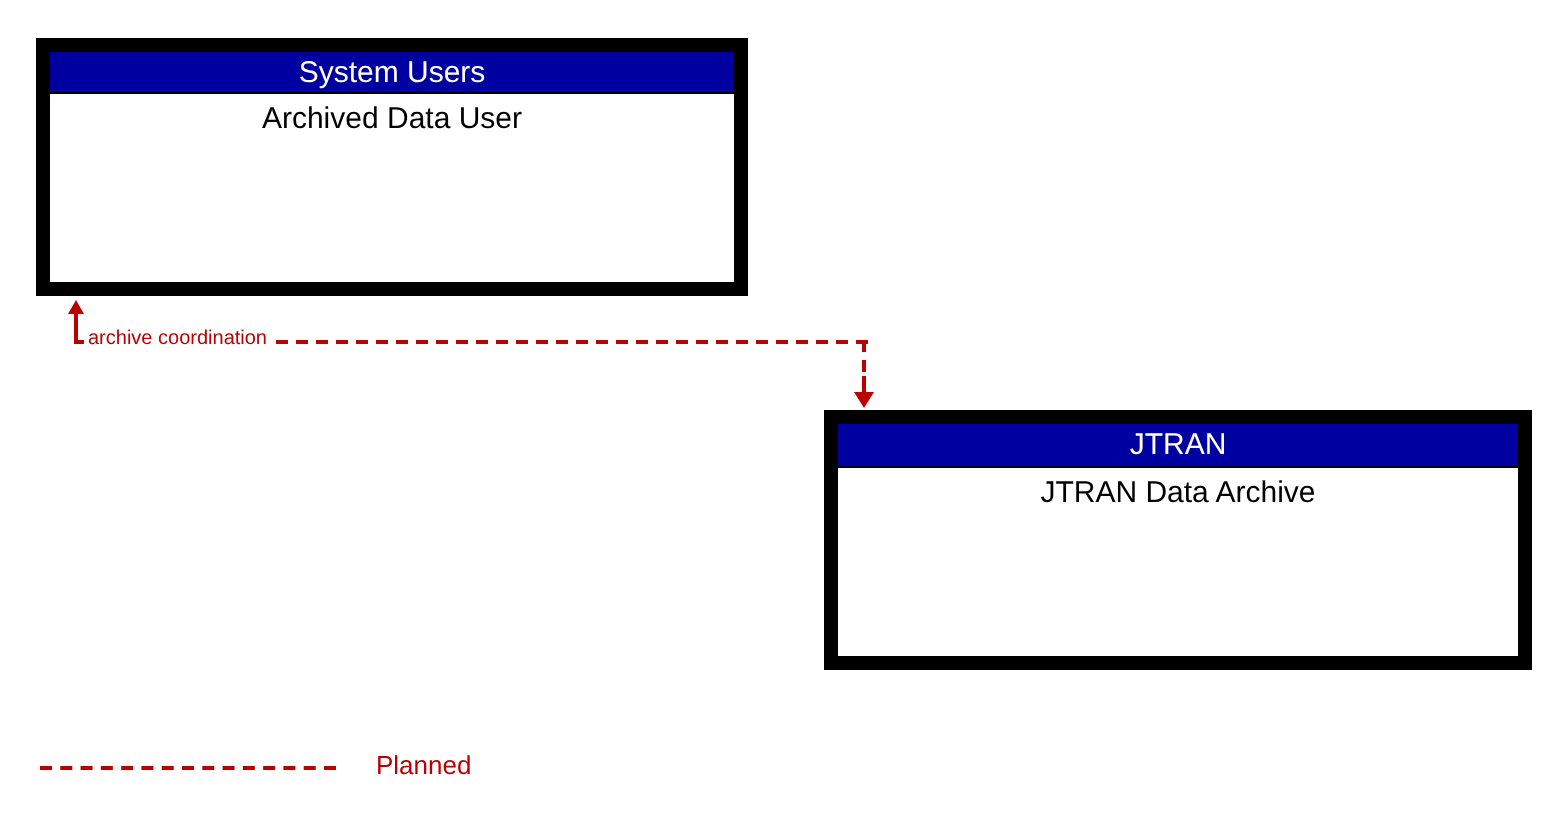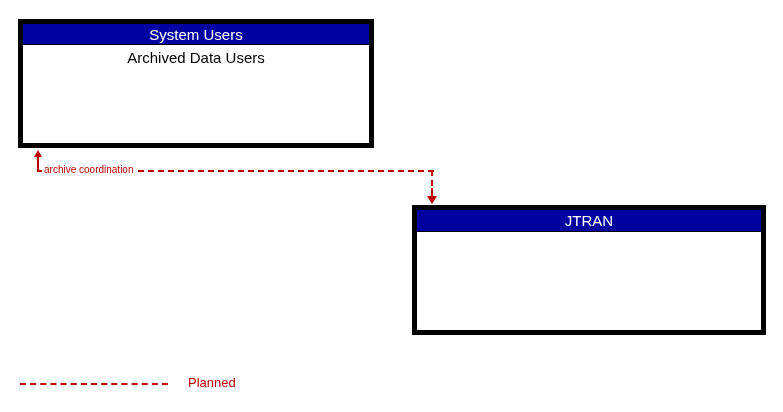--- a/index.html
+++ b/index.html
@@ -15,21 +15,21 @@
     width: 783px;
     height: 412px;
     background: #ffffff;
     overflow: hidden;
   }
 
   
   .entity-box {
     position: absolute;
     box-sizing: border-box;
-    border: 5px solid #000000;
+    border: 7px solid #000000;
     background: #ffffff;
   }
   .entity-header {
     box-sizing: border-box;
     width: 100%;
     background: #0000a0;
     color: #ffffff;
     text-align: center;
     font-size: 15px;
     line-height: 21px;
@@ -142,25 +142,26 @@
     white-space: nowrap;
   }
 </style>
 </head>
 <body>
 
 <div id="canvas">
 
   <div class="entity-box" id="box-system-users">
     <div class="entity-header">System Users</div>
-    <div class="entity-name">Archived Data Users</div>
+    <div class="entity-name">Archived Data User</div>
   </div>
 
   <div class="entity-box" id="box-jtran">
     <div class="entity-header">JTRAN</div>
+    <div class="entity-name">JTRAN Data Archive</div>
   </div>
 
   <div class="arrow-up" id="flow-arrow-up"></div>
   <div class="flow-solid-v" id="flow-stem-up"></div>
   <div class="flow-h" id="flow-dash-h"></div>
   <div class="flow-v" id="flow-dash-v"></div>
   <div class="flow-solid-v" id="flow-stem-down"></div>
   <div class="arrow-down" id="flow-arrow-down"></div>
   <div class="flow-label" id="flow-label-archive-coordination">archive coordination</div>
 

